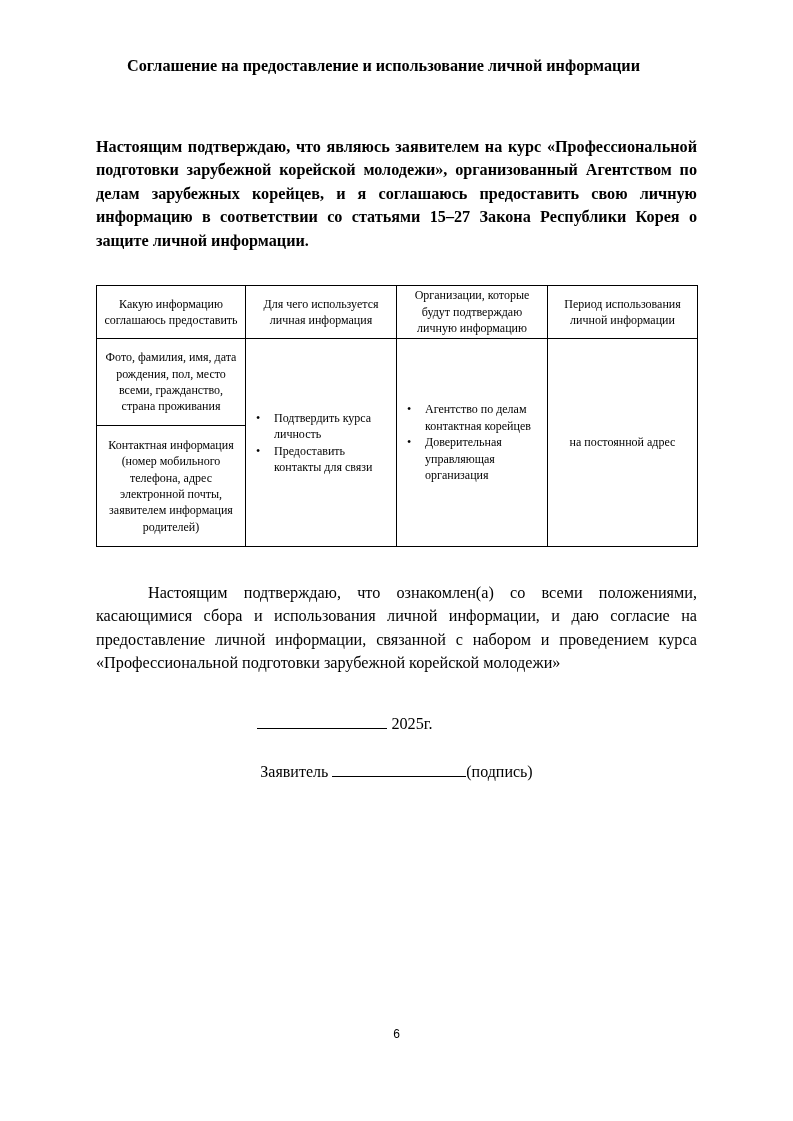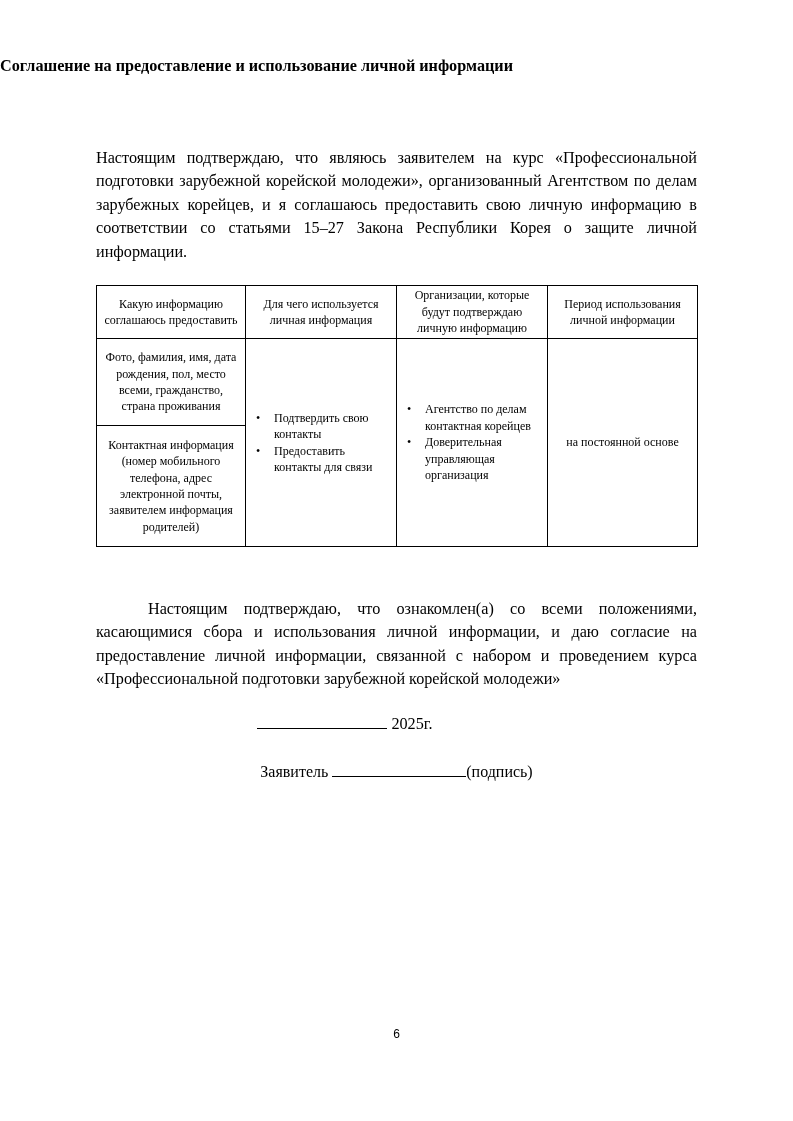--- a/index.html
+++ b/index.html
@@ -1,23 +1,23 @@
 <!DOCTYPE html>
 <html><head>
 <meta charset="utf-8">
 <style>
   html, body { margin: 0; padding: 0; background: #ffffff; }
   body { width: 793px; height: 1121px; position: relative; overflow: hidden;
          font-family: "Liberation Serif", serif; color: #000; }
-  .title { position: absolute; top: 57px; left: 0; width: 767px; text-align: left;
+  .title { position: absolute; top: 57px; left: 0; width: 767px; text-align: center;
            font-weight: bold; font-size: 16.2px; }
   .para { position: absolute; left: 96px; width: 601px; font-size: 16.2px; line-height: 23.4px;
           text-align: justify; }
-  .para1 { top: 147px; }
-  .para2 { top: 598px; text-indent: 52px; }
+  .para1 { top: 136px; font-weight: bold; }
+  .para2 { top: 582px; text-indent: 52px; }
   table.consent { position: absolute; top: 285px; left: 96px; width: 601px;
                   border-collapse: collapse; font-size: 12px; line-height: 16.4px; table-layout: fixed; }
   table.consent td, table.consent th { border: 1px solid #000; vertical-align: middle;
                   padding: 1px 4px; font-weight: normal; text-align: center; }
   table.consent th { height: 50px; }
   col.c1 { width: 149px; } col.c2 { width: 151px; } col.c3 { width: 151px; } col.c4 { width: 150px; }
   ul.blist { list-style: none; margin: 0; padding: 0 0 0 4px; text-align: left; }
   ul.blist li { position: relative; padding-left: 20px; }
   ul.blist li::before { content: "•"; position: absolute; left: 2px; top: 0; }
   .date-line { position: absolute; top: 712px; left: 0; width: 690px; text-align: center; font-size: 16.2px; }
@@ -48,31 +48,31 @@
       <th>Для чего используется личная информация</th>
       <th>Организации, которые будут подтверждаю личную информацию</th>
       <th>Период использования личной информации</th>
     </tr>
   </thead>
   <tbody>
     <tr>
       <td style="height:84px;">Фото, фамилия, имя, дата рождения, пол, место всеми, гражданство, страна проживания</td>
       <td rowspan="2">
         <ul class="blist">
-          <li>Подтвердить свою контакты</li>
+          <li>Подтвердить курса личность</li>
           <li>Предоставить контакты для связи</li>
         </ul>
       </td>
       <td rowspan="2">
         <ul class="blist">
           <li>Агентство по делам контактная корейцев</li>
           <li>Доверительная управляющая организация</li>
         </ul>
       </td>
-      <td rowspan="2">на постоянной основе</td>
+      <td rowspan="2">на постоянной адрес</td>
     </tr>
     <tr>
       <td style="height:118px;">Контактная информация (номер мобильного телефона, адрес электронной почты, заявителем информация родителей)</td>
     </tr>
   </tbody>
 </table>
 
 <div class="para para2">Настоящим подтверждаю, что ознакомлен(а) со всеми положениями, касающимися сбора и использования личной информации, и даю согласие на предоставление личной информации, связанной с набором и проведением курса «Профессиональной подготовки зарубежной корейской молодежи»</div>
 
 <div class="date-line">

